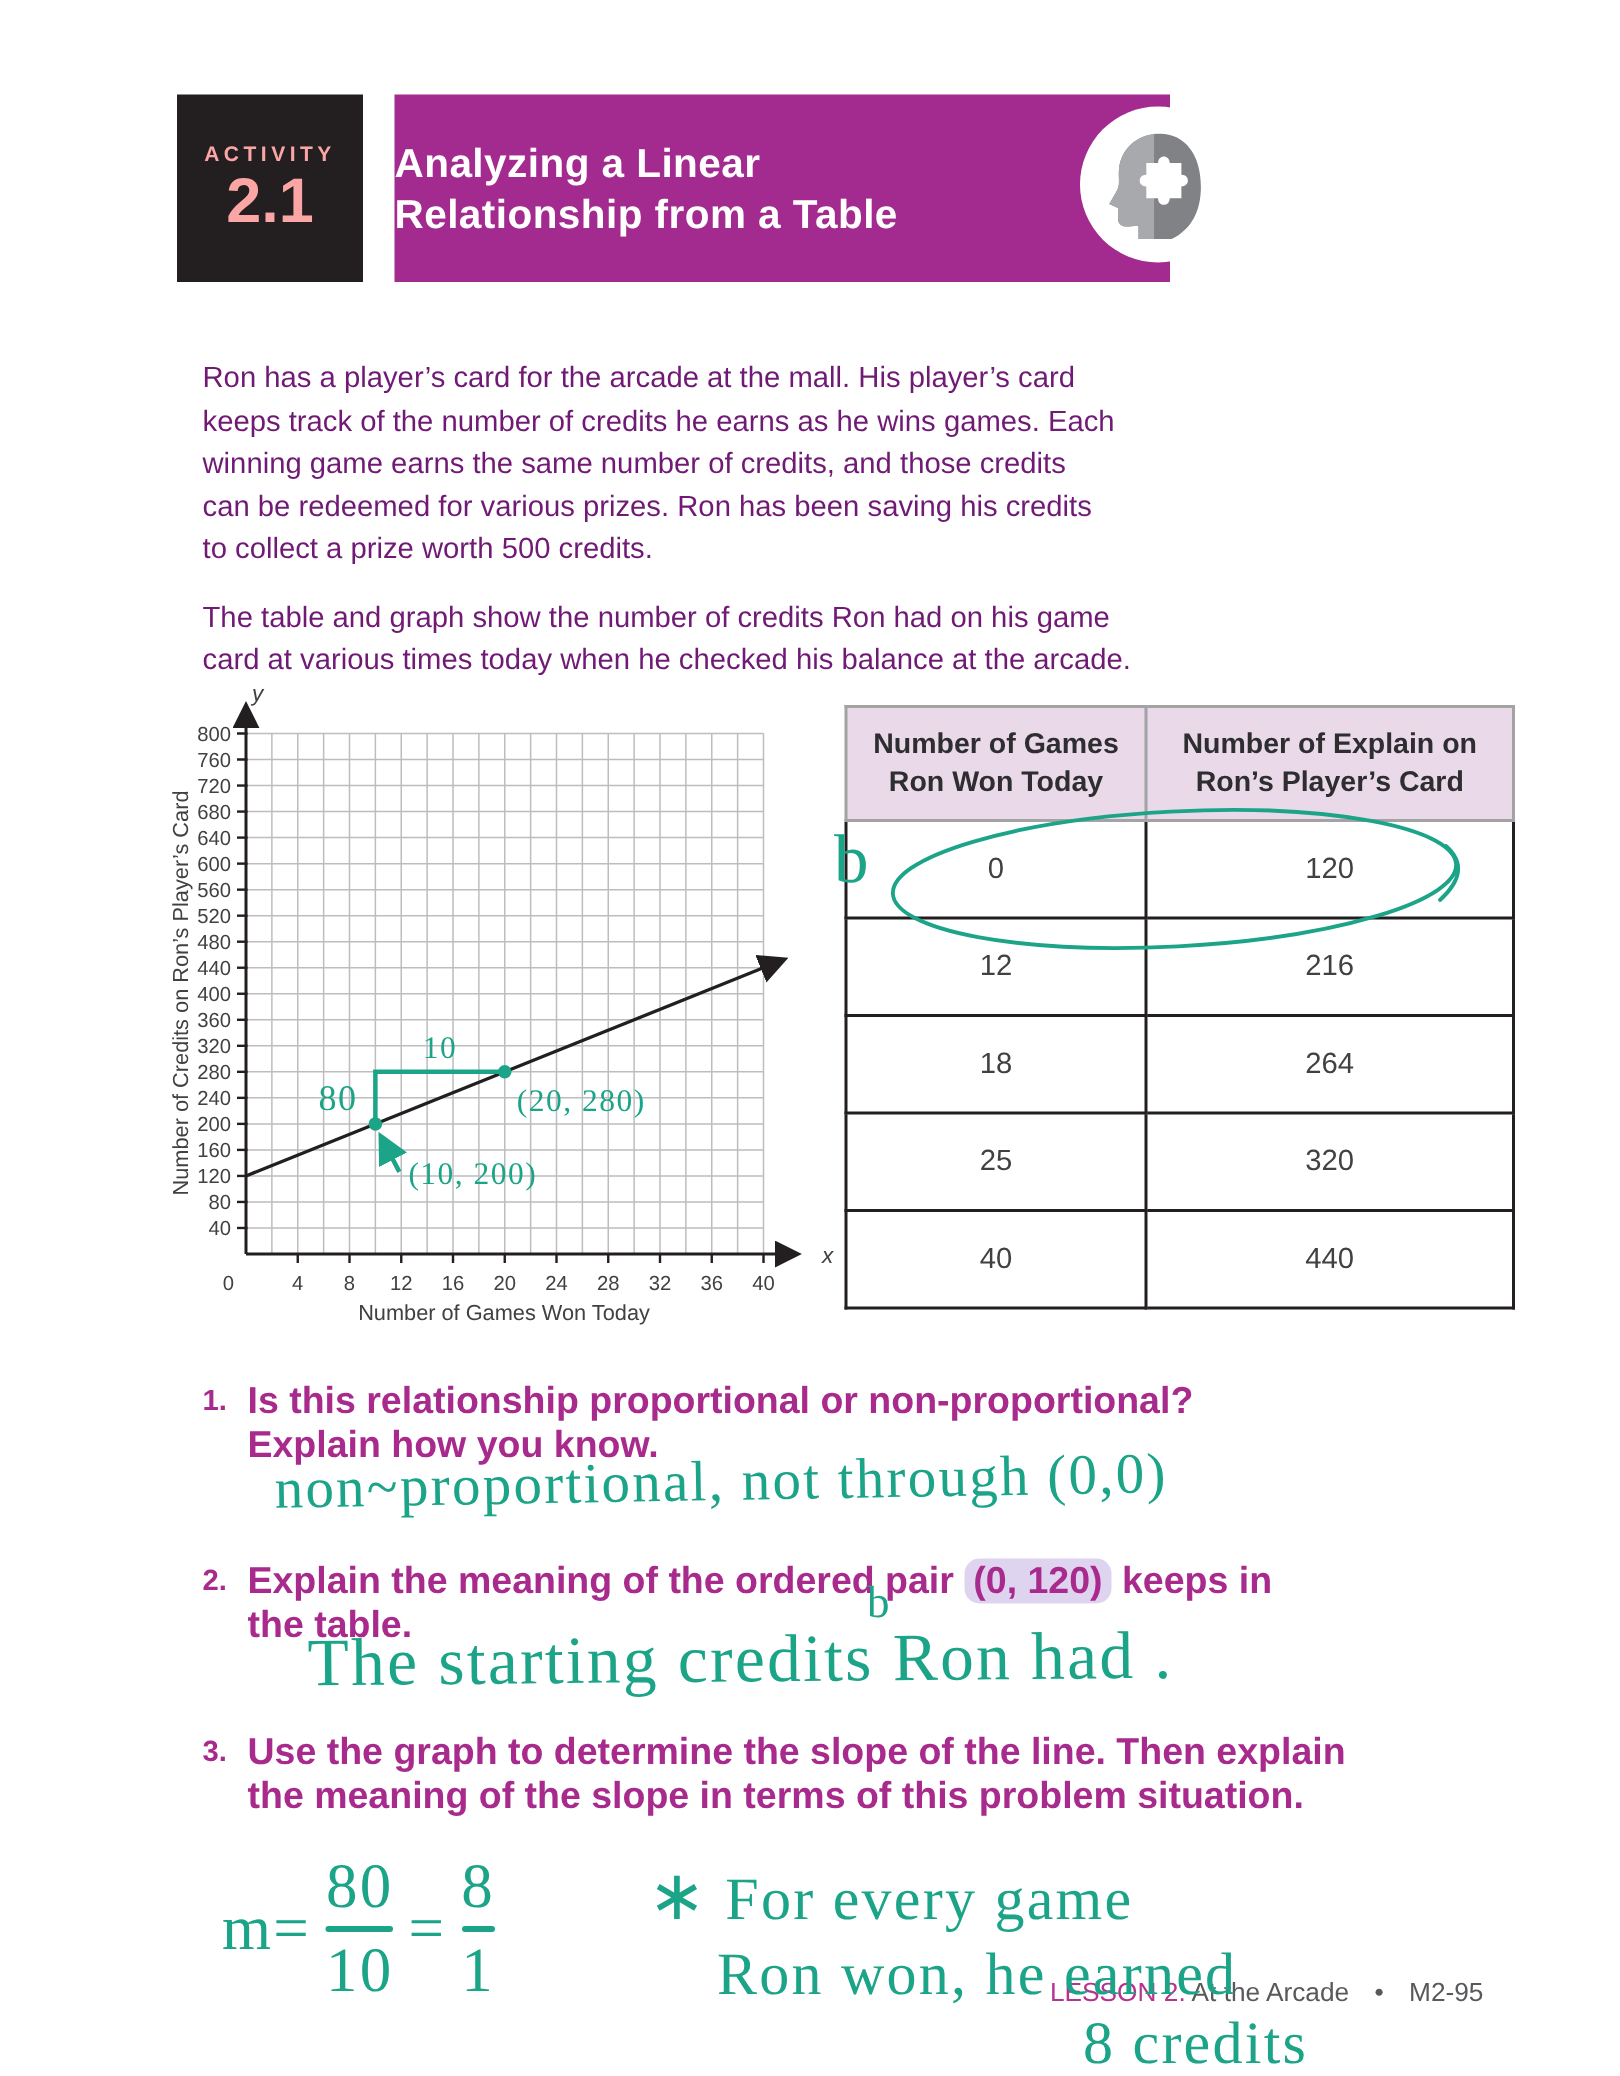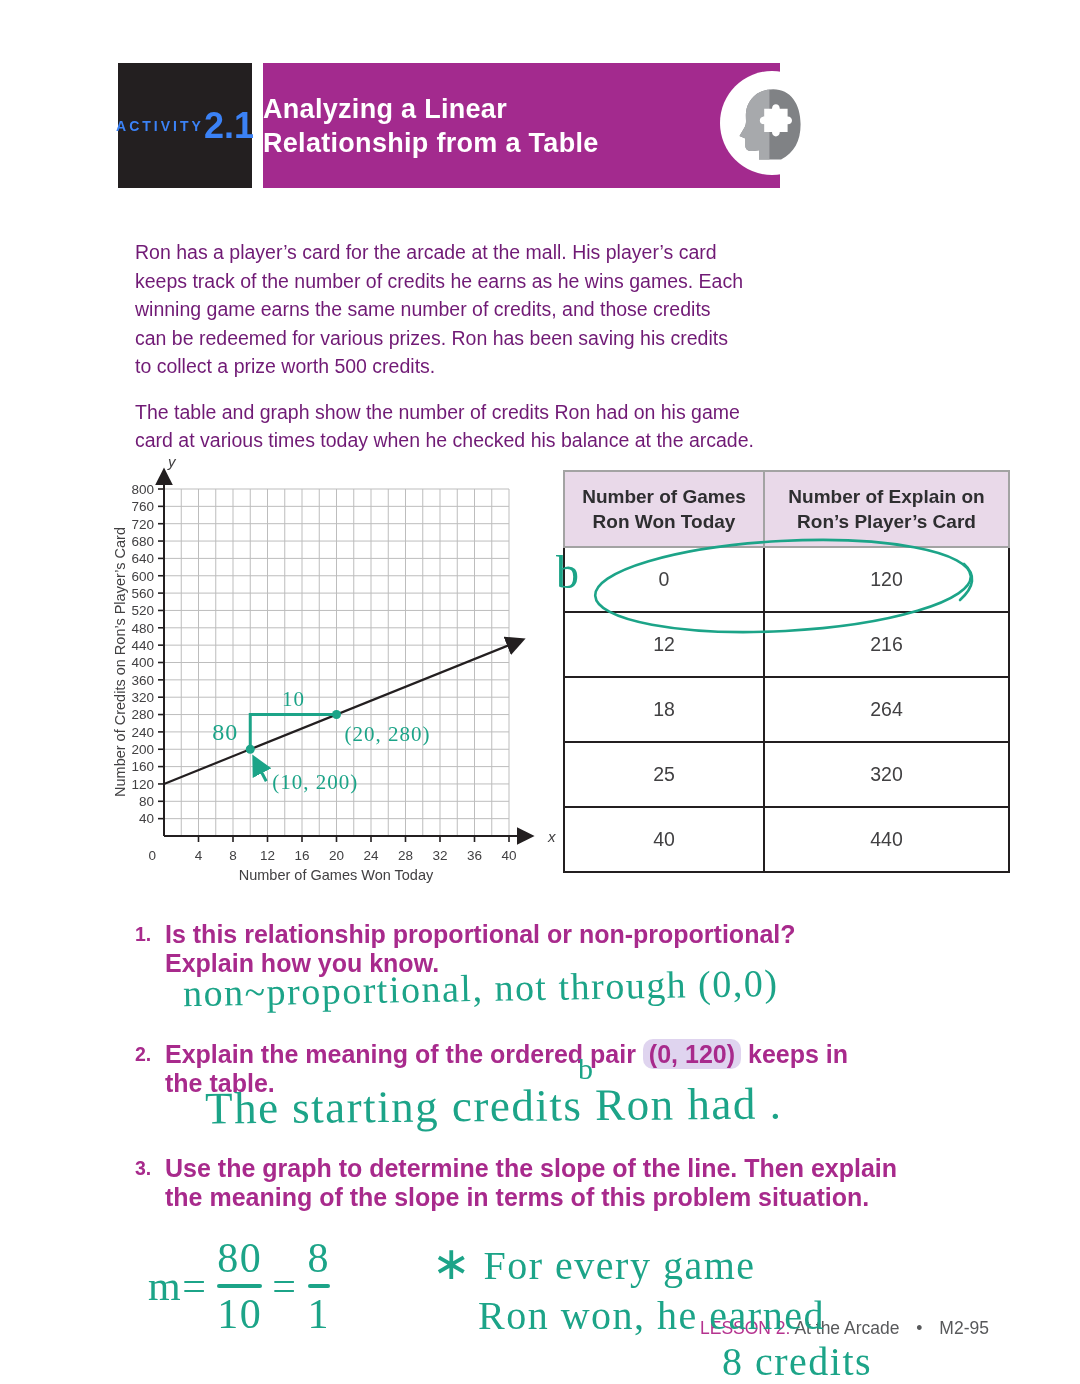--- a/index.html
+++ b/index.html
@@ -2,24 +2,24 @@
 <html><head>
 <meta charset="utf-8">
 <style>
   html,body{margin:0;padding:0;background:#fff;}
   .page{position:relative;width:1080px;height:1384px;background:#ffffff;
         font-family:"Liberation Sans",sans-serif;color:#414042;overflow:hidden;}
   .abs{position:absolute;}
   .preline{white-space:pre-line;}
 
   
-  .activity-badge{left:118px;top:63px;width:134px;height:125px;background:#231f20;
-       display:flex;flex-direction:row;align-items:center;justify-content:center;color:#3b82f6;}
+  .activity-badge{left:118px;top:63px;width:124px;height:125px;background:#231f20;
+       display:flex;flex-direction:column;align-items:center;justify-content:center;color:#fca5a5;}
   .activity-kicker{font-size:14px;font-weight:bold;letter-spacing:3px;}
-  .activity-number{font-size:36px;font-weight:bold;margin-top:0;}
+  .activity-number{font-size:42px;font-weight:bold;margin-top:0;}
   .title-banner{left:263px;top:63px;width:517px;height:125px;background:#a32a8e;
        display:flex;flex-direction:column;justify-content:center;box-sizing:border-box;}
   .banner-line{color:#fff;font-size:27px;font-weight:bold;line-height:34px;letter-spacing:.3px;}
   .icon-circle{left:720px;top:71px;width:104px;height:104px;background:#fff;border-radius:50%;
        display:flex;align-items:center;justify-content:center;}
 
   
   .intro{left:135px;top:238px;width:668px;font-size:19.5px;line-height:28.5px;color:#701a75;}
   .intro p{margin:0 0 17px 0;}
 

